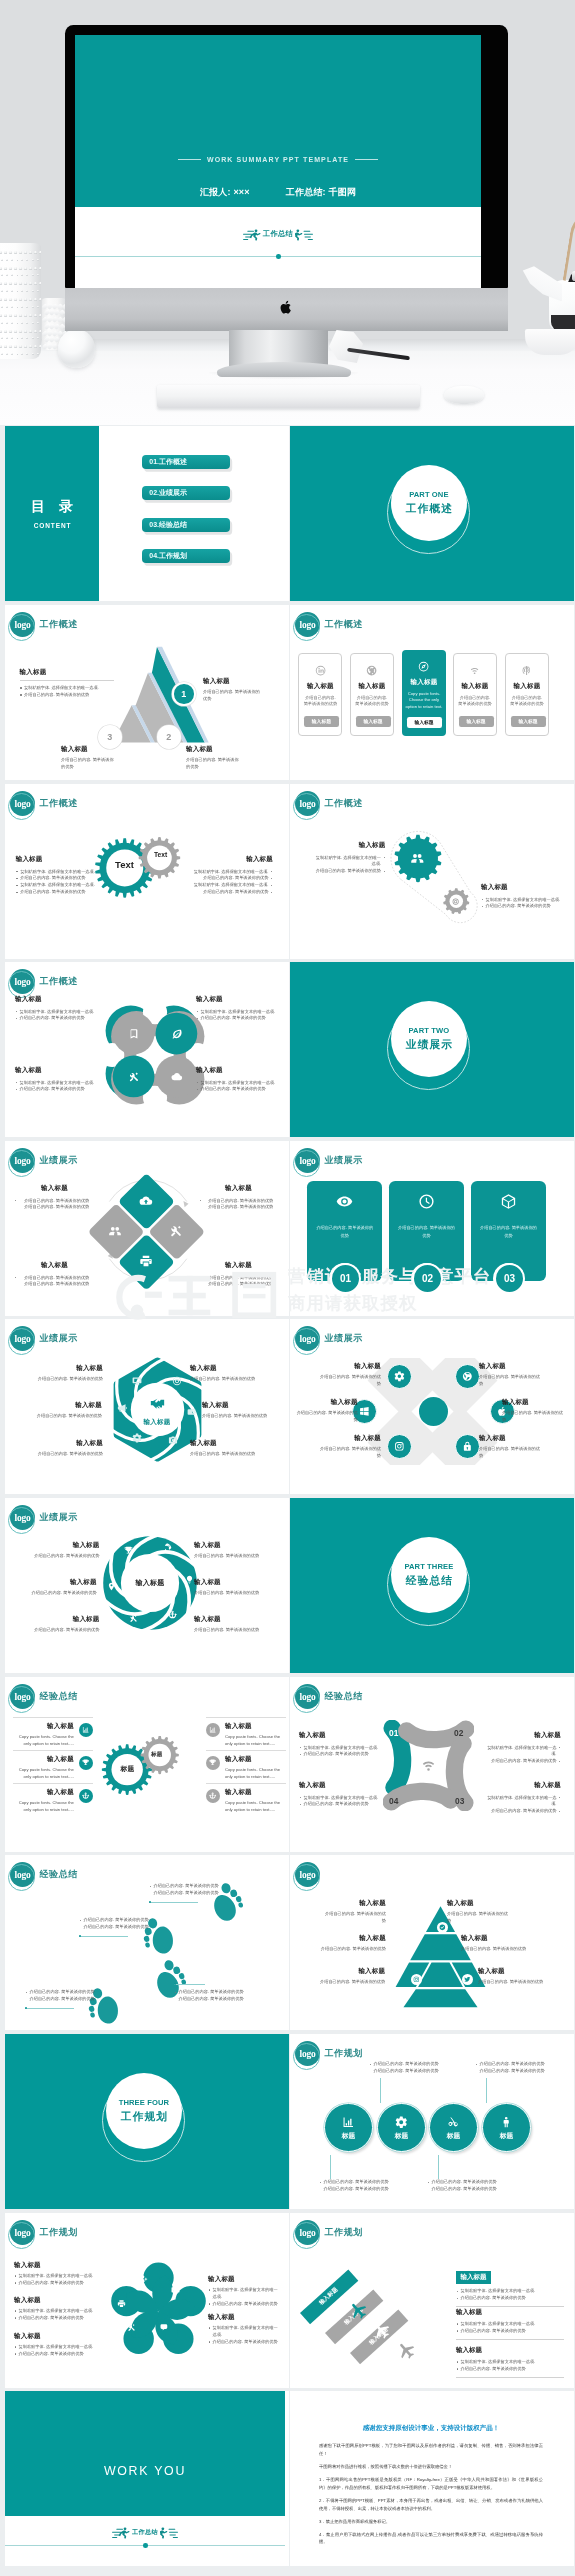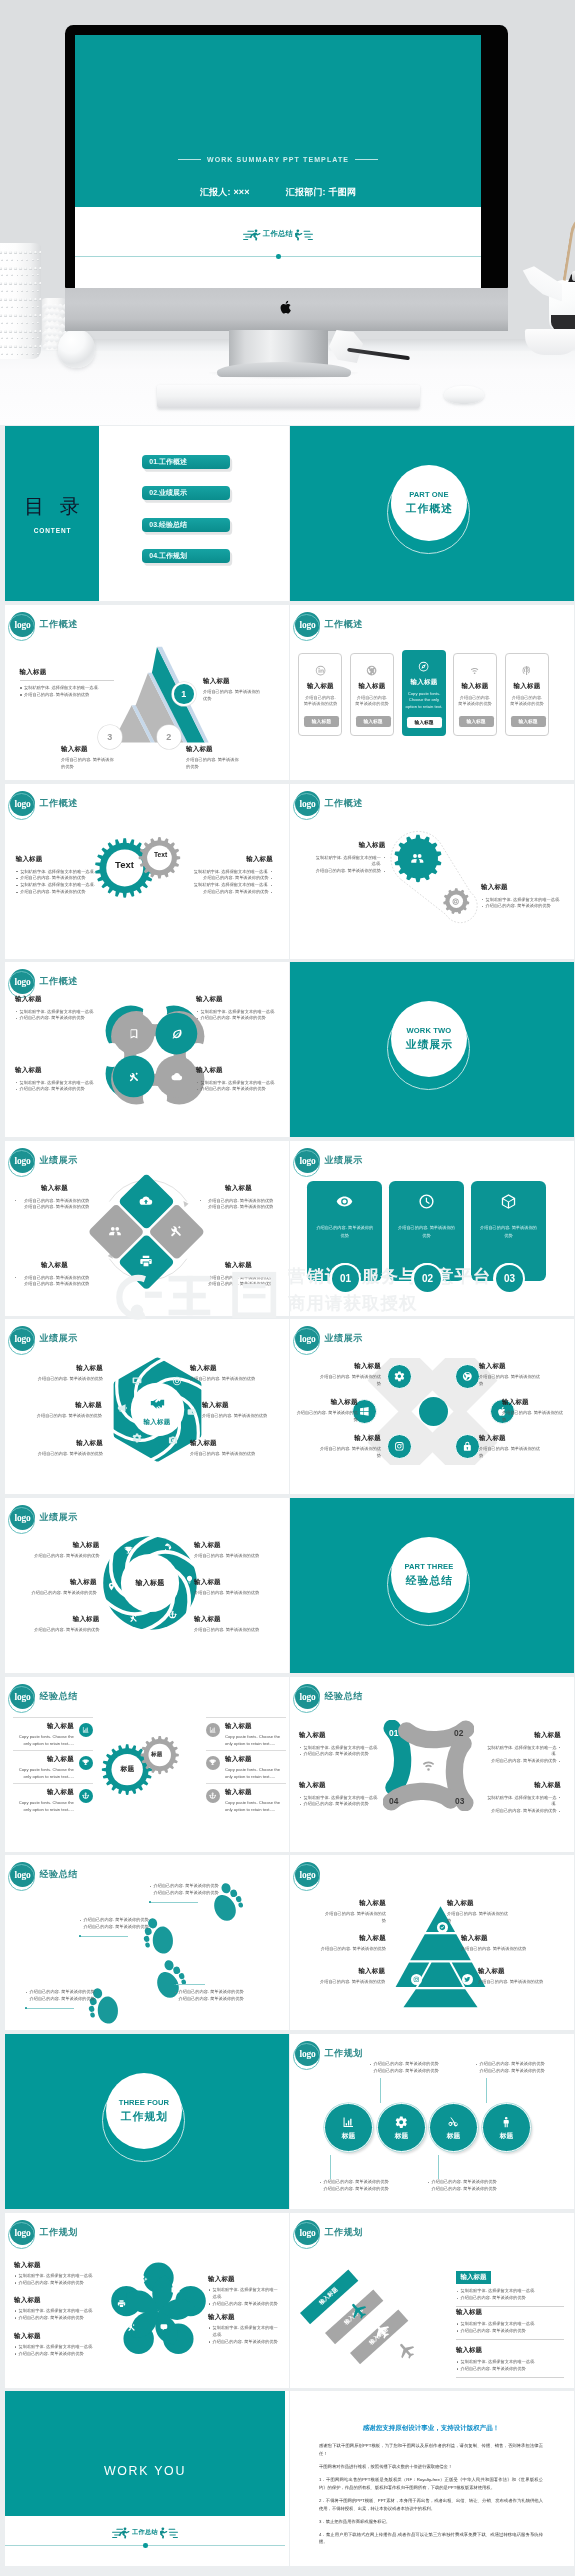--- a/index.html
+++ b/index.html
@@ -103,21 +103,21 @@
 
   .ht{font-size:6.5px;font-weight:700;color:#222;letter-spacing:0.2px;}
   .bl{font-size:4.2px;color:#555;line-height:1.65;}
   .bl li{list-style:none;position:relative;padding-left:4.5px;margin:0;}
   .bl li:before{content:"";position:absolute;left:0.6px;top:2.5px;width:1.4px;height:1.4px;border-radius:50%;background:#777;}
   ul{margin:0;padding:0;}
   .txt{font-size:4.2px;color:#555;line-height:1.6;}
   
   .catside{position:absolute;left:0;top:0;width:94px;height:175px;background:#039898;
      display:flex;flex-direction:column;align-items:center;justify-content:center;}
-  .cattitle{color:#0f172a;font-size:20px;font-weight:400;letter-spacing:5px;text-indent:5px;}
+  .cattitle{color:#ffffff;font-size:14px;font-weight:700;letter-spacing:5px;text-indent:5px;}
   .catsub{color:#fff;font-size:6.5px;letter-spacing:0.9px;font-weight:700;margin-top:6.7px;text-indent:1.1px;}
   .catbtn{position:absolute;left:137px;width:88px;height:14px;border-radius:3.9px;
      background:linear-gradient(180deg,#16a3a3,#0a8d8d);color:#eafcfc;font-size:7px;font-weight:700;
      display:flex;align-items:center;padding-left:7.3px;box-sizing:border-box;
      box-shadow:2.2px 2.8px 0 rgba(90,95,100,.17);}
   
   .partcircle{position:absolute;left:97px;top:39px;width:86px;height:86px;}
   .partring{position:absolute;left:0;top:6.2px;width:81px;height:81px;border-radius:50%;
      border:0.6px solid #bfe4e4;}
   .partdisc{position:absolute;left:3.9px;top:0;width:76px;height:76px;border-radius:50%;
@@ -357,21 +357,21 @@
       <div class="base"></div>
       <div class="spout"></div>
       <div class="lid"></div>
       <div class="knob"></div>
     </div>
   <div class="cup"></div>
   <div class="imac-bezel"></div>
   <div class="imac-screen">
      <div class="scr-teal"></div>
      <div class="scr-sub"><i></i><span>WORK SUMMARY PPT TEMPLATE</span><i></i></div>
-     <div class="scr-meta"><span>汇报人: ×××</span><span>汇报部门: 千图网</span></div>
+     <div class="scr-meta"><span>汇报人: ×××</span><span>工作总结: 千图网</span></div>
      <div class="scr-badge"><div class="runbadge" style="color:#0f8c8c;font-size:7.3px">
           <svg width="18" height="11.8" viewBox="0 0 34 22">
             <g fill="currentColor">
               <rect x="8" y="3.2" width="13" height="1.9" rx=".9"></rect>
               <rect x="0" y="8.6" width="17" height="1.9" rx=".9"></rect>
               <rect x="4" y="13.8" width="12" height="1.9" rx=".9"></rect>
               <rect x="0" y="18.6" width="10" height="1.9" rx=".9"></rect>
               <circle cx="24.6" cy="3.3" r="2.6"></circle>
               <path d="M21.2 7.0 C22.6 6.0 24.2 6.1 25.3 7.1 L27.6 9.1 L31.2 7.3 C31.9 7.0 32.6 7.3 32.9 8.0 C33.2 8.7 32.9 9.4 32.2 9.7 L27.9 11.9 C27.2 12.2 26.5 12.1 25.9 11.6 L24.6 10.5 L23.4 13.4 L26.2 16.2 C26.7 16.7 26.9 17.3 26.8 18.0 L26.1 21.7 L23.0 21.2 L23.6 18.0 L20.0 14.6 C19.4 14.0 19.2 13.2 19.5 12.4 L20.0 11.0 L17.6 12.6 L15.3 17.1 L12.6 15.7 L15.2 10.6 C15.4 10.2 15.7 9.9 16.1 9.6 Z"></path>
             </g>
@@ -666,21 +666,21 @@
   <ul class="bl" style="margin-top:4.5px">
         <li>复制粘贴字体. 选择保留文本的唯一选项.</li>
         <li>介绍自己的内容. 简单谈谈你的优势</li>
       </ul>
 </div>
   </div>
 <div class="slide teal" style="left:290px;top:962px">
     <div class="partcircle">
       <div class="partring"></div>
       <div class="partdisc">
-        <div class="parten">WORK TWO</div>
+        <div class="parten">PART TWO</div>
         <div class="partcn">业绩展示</div>
       </div>
     </div>
   </div>
 <div class="slide " style="left:5px;top:1141px">
     <div class="shead">
       <div class="slogo">logo</div>
       <div class="stitle">业绩展示</div>
     </div>
 <svg style="left:83px;top:28px" width="118" height="129" viewBox="0 0 210 230">

